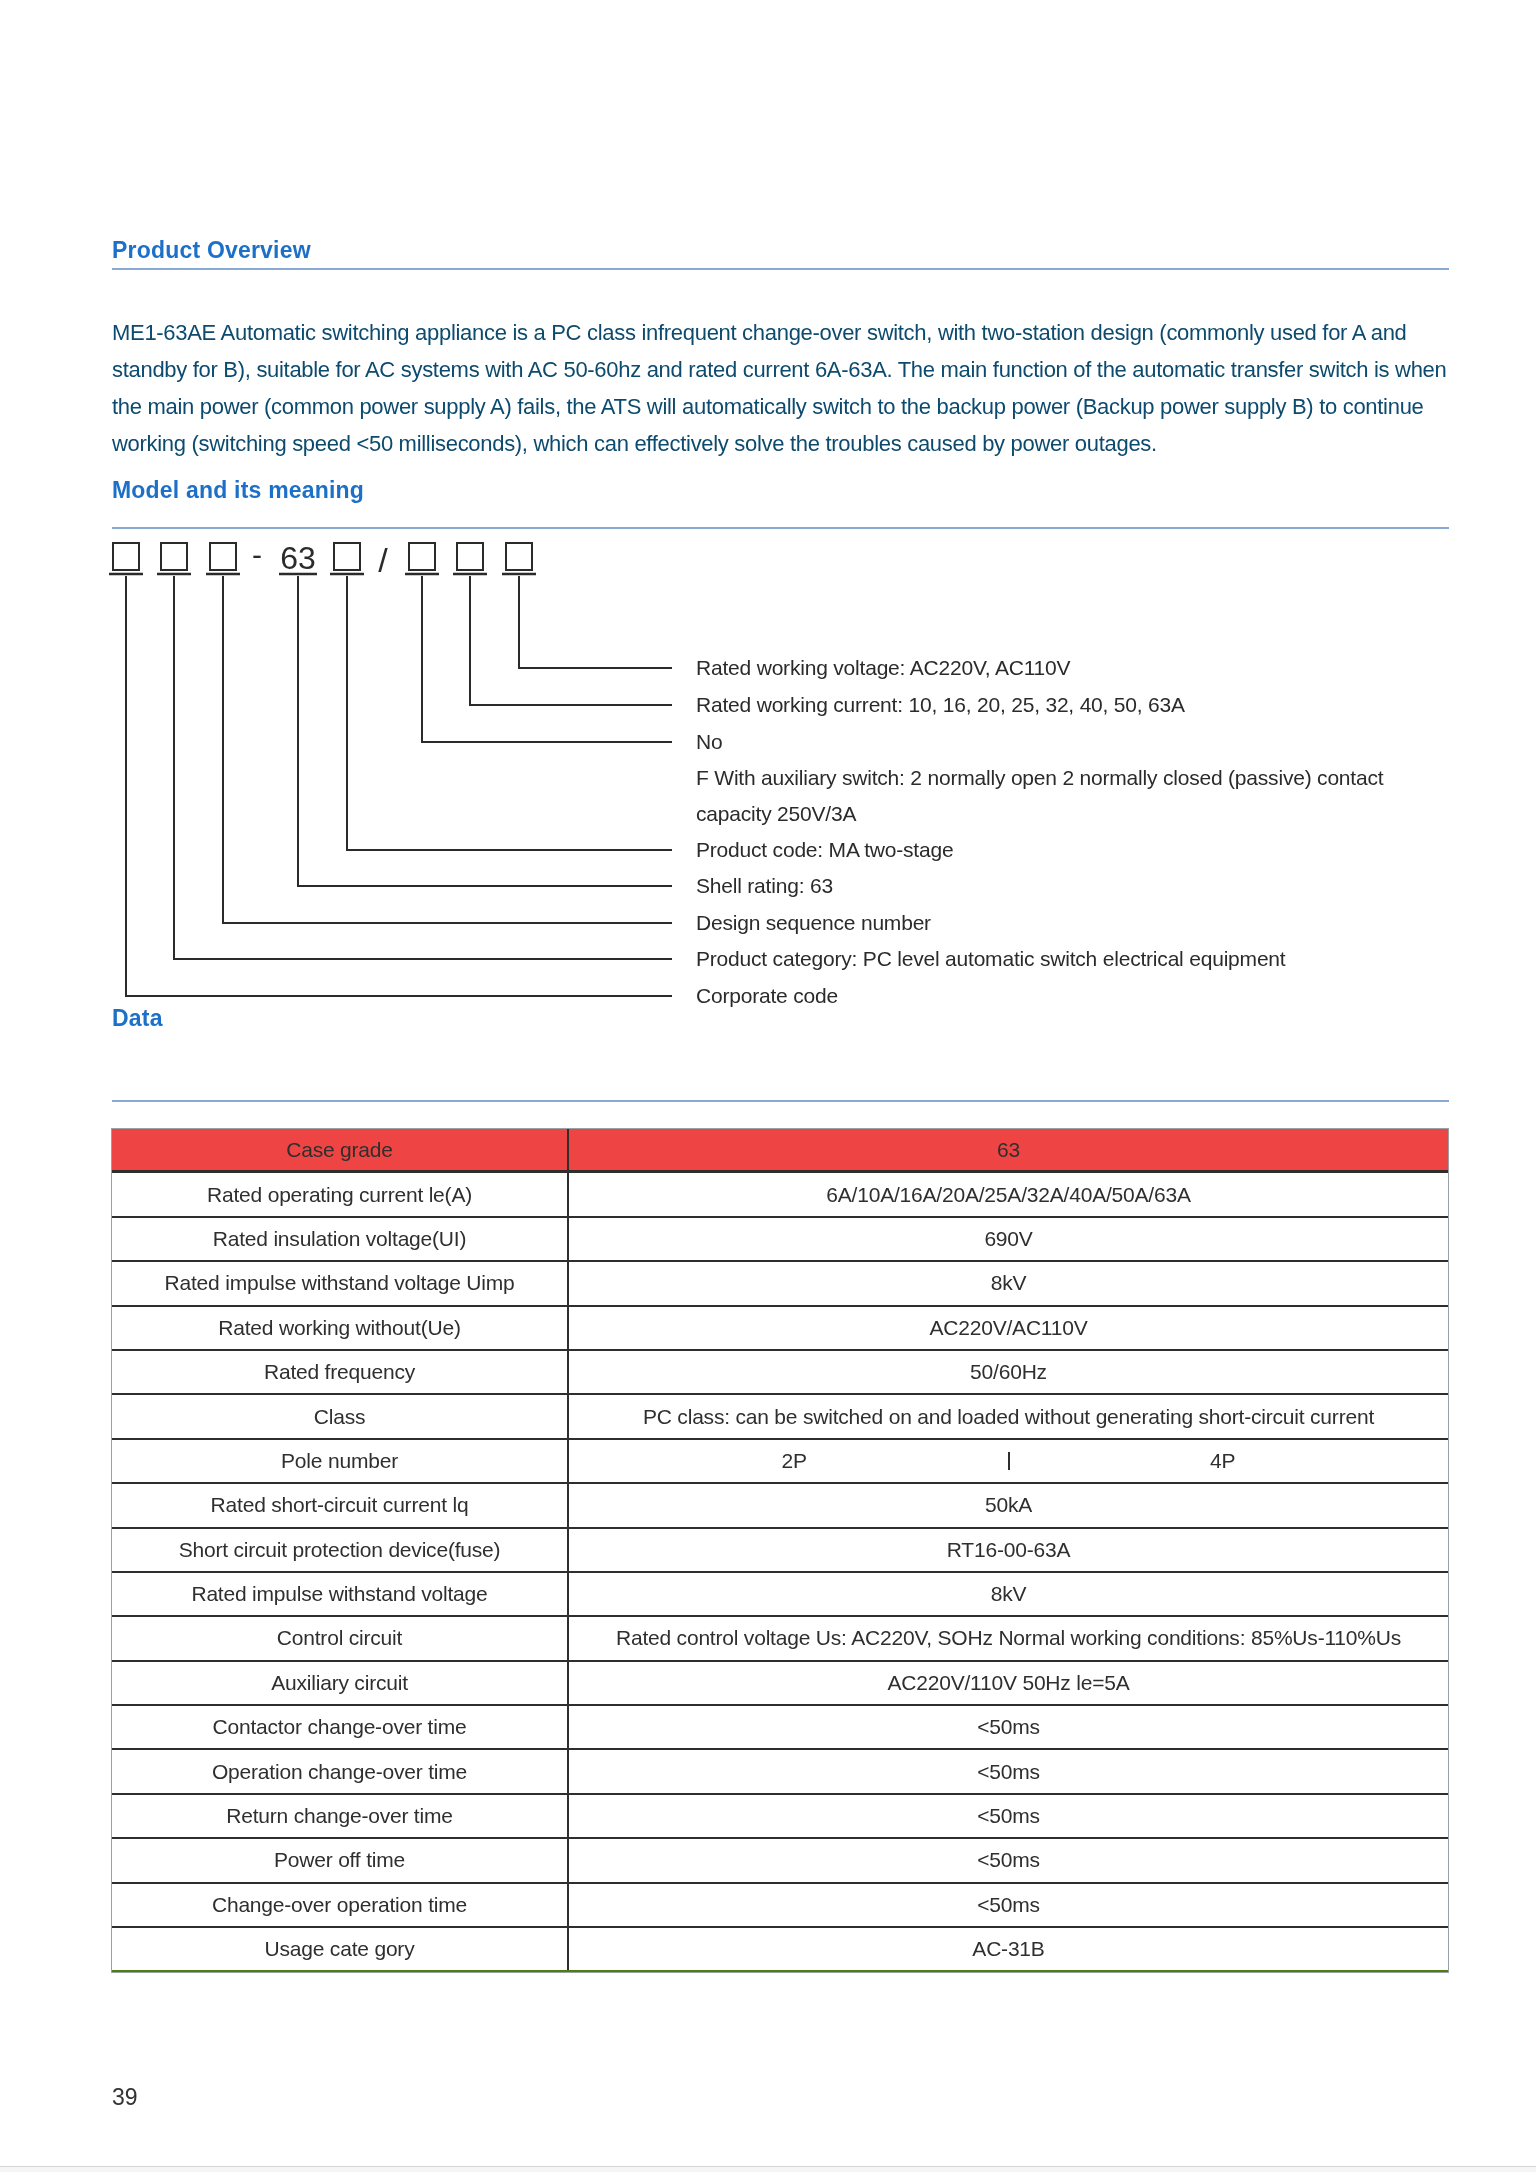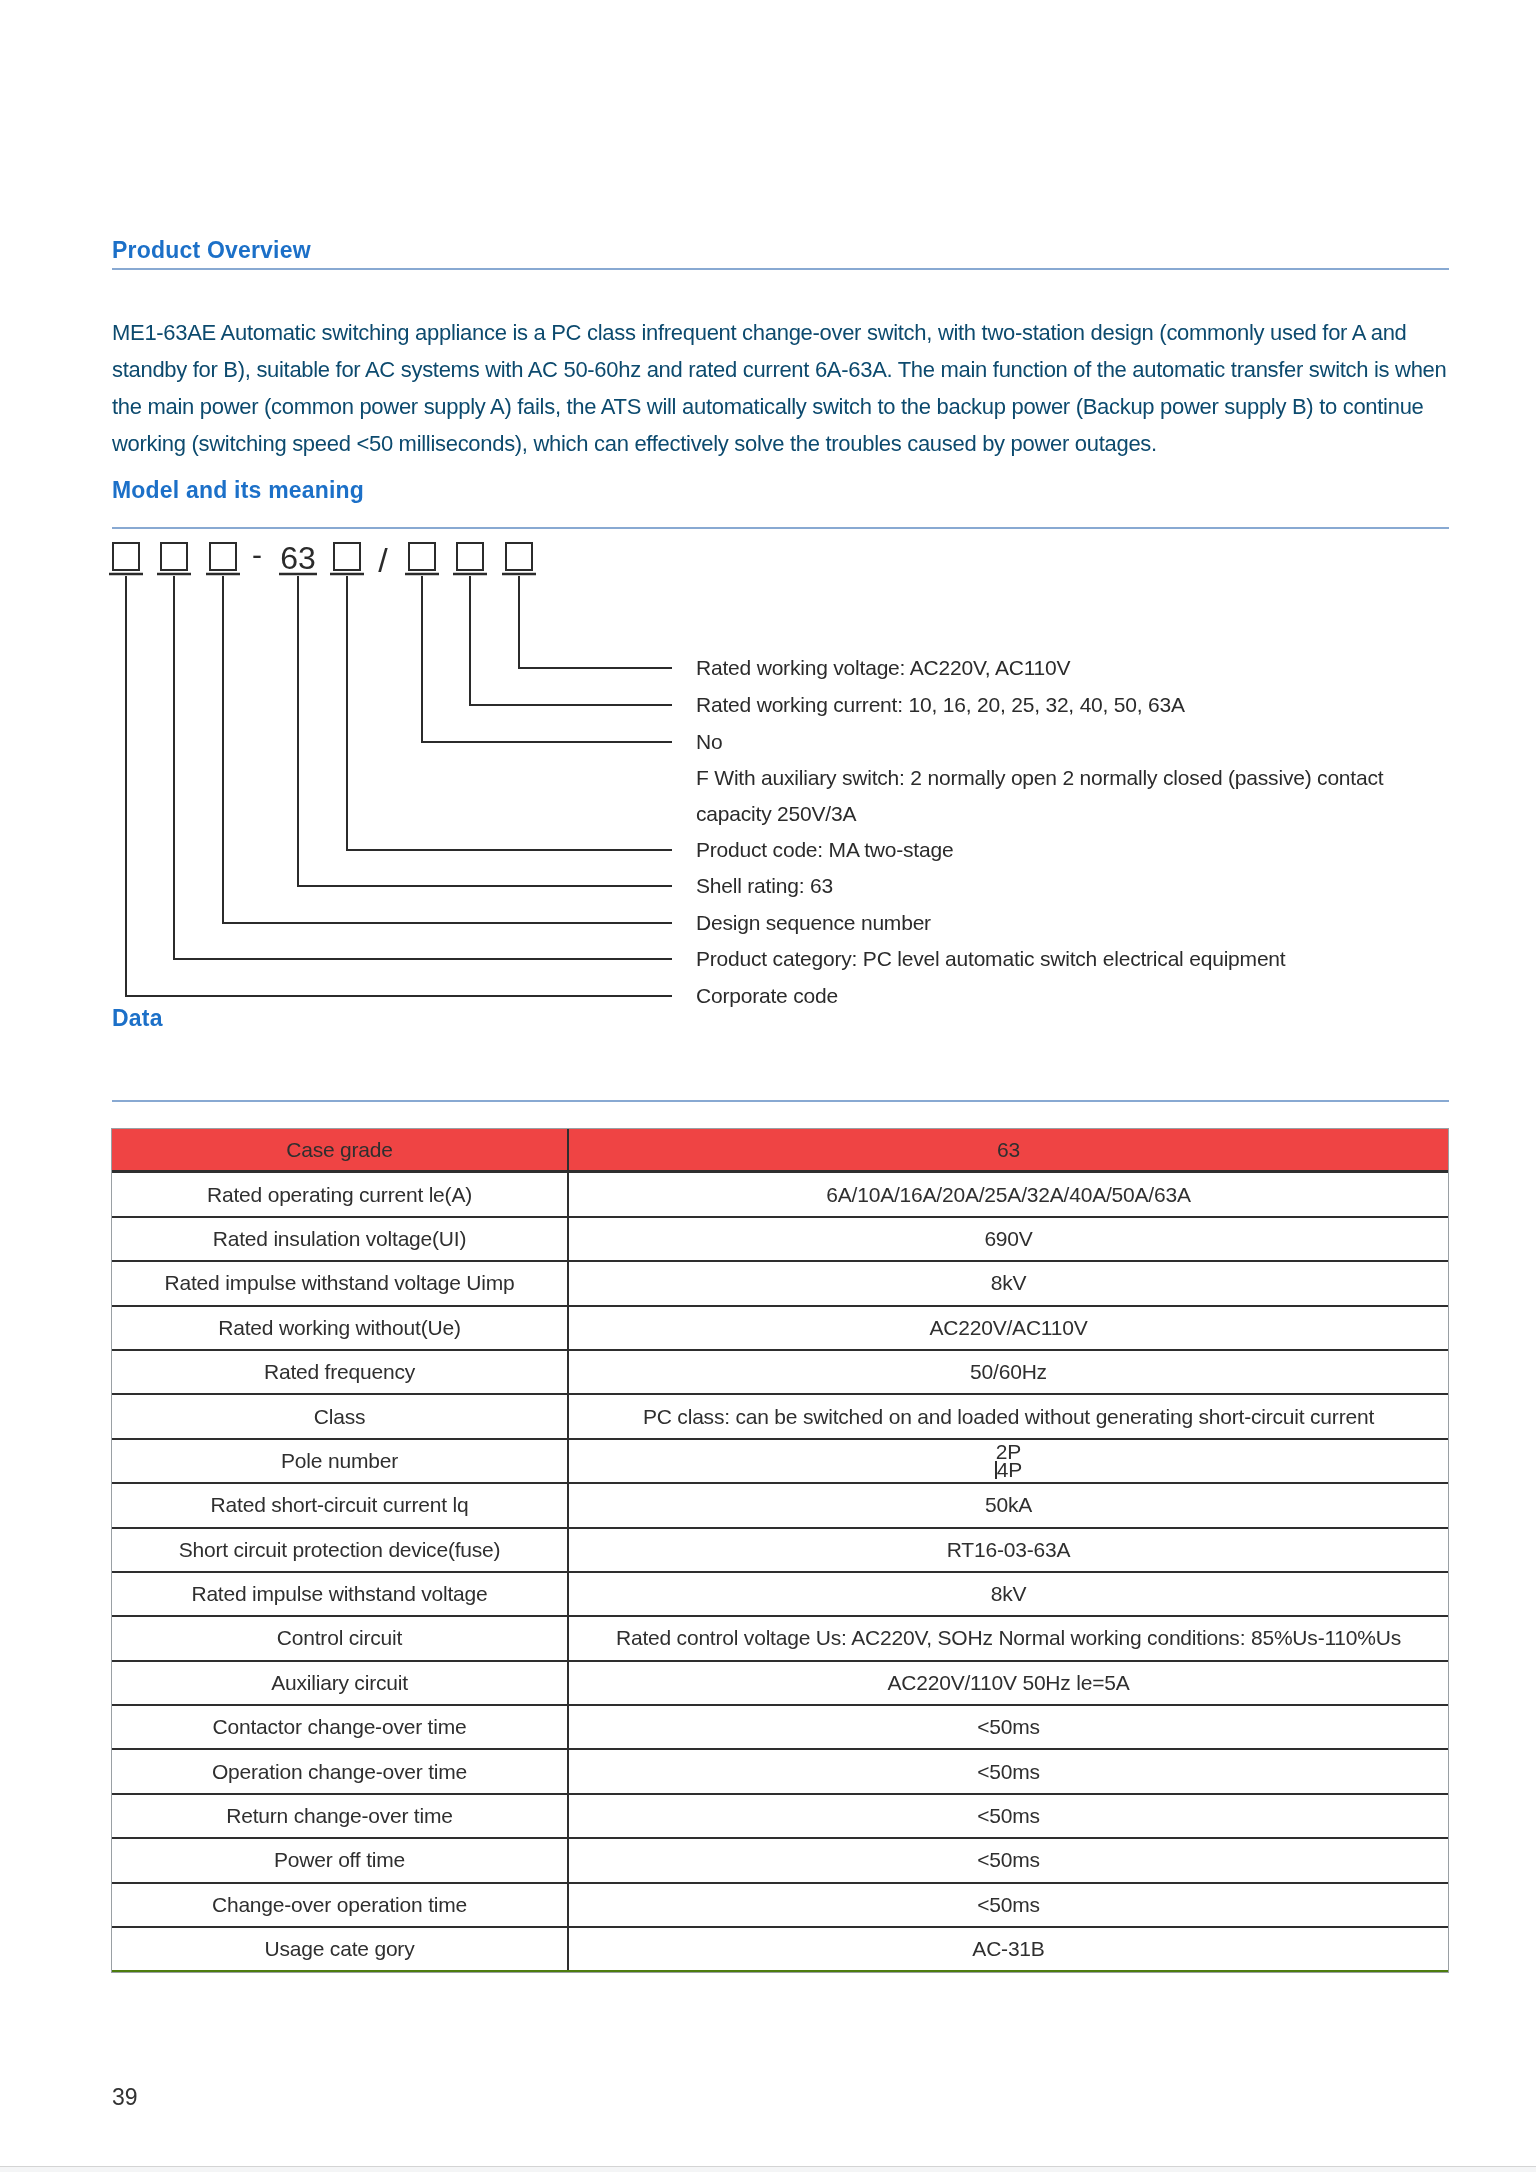--- a/index.html
+++ b/index.html
@@ -33,21 +33,21 @@
     font-size:21px;letter-spacing:-0.2px;
   }
   .trow{display:flex;height:44.4px;border-bottom:2px solid #2e2e2e;box-sizing:border-box;}
   .trow:last-child{border-bottom:2px solid #4d7c0f;}
   .trow.thead{background:#ef4444;border-bottom:3px solid #2e2e2e;}
   .tlabel{
     width:457px;flex:0 0 457px;border-right:2px solid #2e2e2e;box-sizing:border-box;
     display:flex;align-items:center;justify-content:center;text-align:center;
   }
   .tvalue{flex:1;display:flex;align-items:center;justify-content:center;text-align:center;}
-  .tvalue.split{padding:12px;flex-direction:column;}
+  .tvalue.split{padding:12px;}
   .half{flex:1;display:flex;align-items:center;justify-content:center;height:100%;box-sizing:border-box;}
   .half.right{border-left:2px solid #2e2e2e;}
   .page-number{
     position:absolute;left:112px;top:2084px;
     font-size:23px;color:#333333;
   }
   .bottom-edge{
     position:absolute;left:0;bottom:0;width:100%;height:5px;
     border-top:1px solid #d4d4d4;background:#f4f5f6;
   }
@@ -152,21 +152,21 @@
         <div class="half">2P</div>
         <div class="half right">4P</div>
       </div>
     </div>
     <div class="trow">
       <div class="tlabel">Rated short-circuit current lq</div>
       <div class="tvalue">50kA</div>
     </div>
     <div class="trow">
       <div class="tlabel">Short circuit protection device(fuse)</div>
-      <div class="tvalue">RT16-03-63A</div>
+      <div class="tvalue">RT16-00-63A</div>
     </div>
     <div class="trow">
       <div class="tlabel">Rated impulse withstand voltage</div>
       <div class="tvalue">8kV</div>
     </div>
     <div class="trow">
       <div class="tlabel">Control circuit</div>
       <div class="tvalue">Rated control voltage Us: AC220V, SOHz Normal working conditions: 85%Us-110%Us</div>
     </div>
     <div class="trow">

